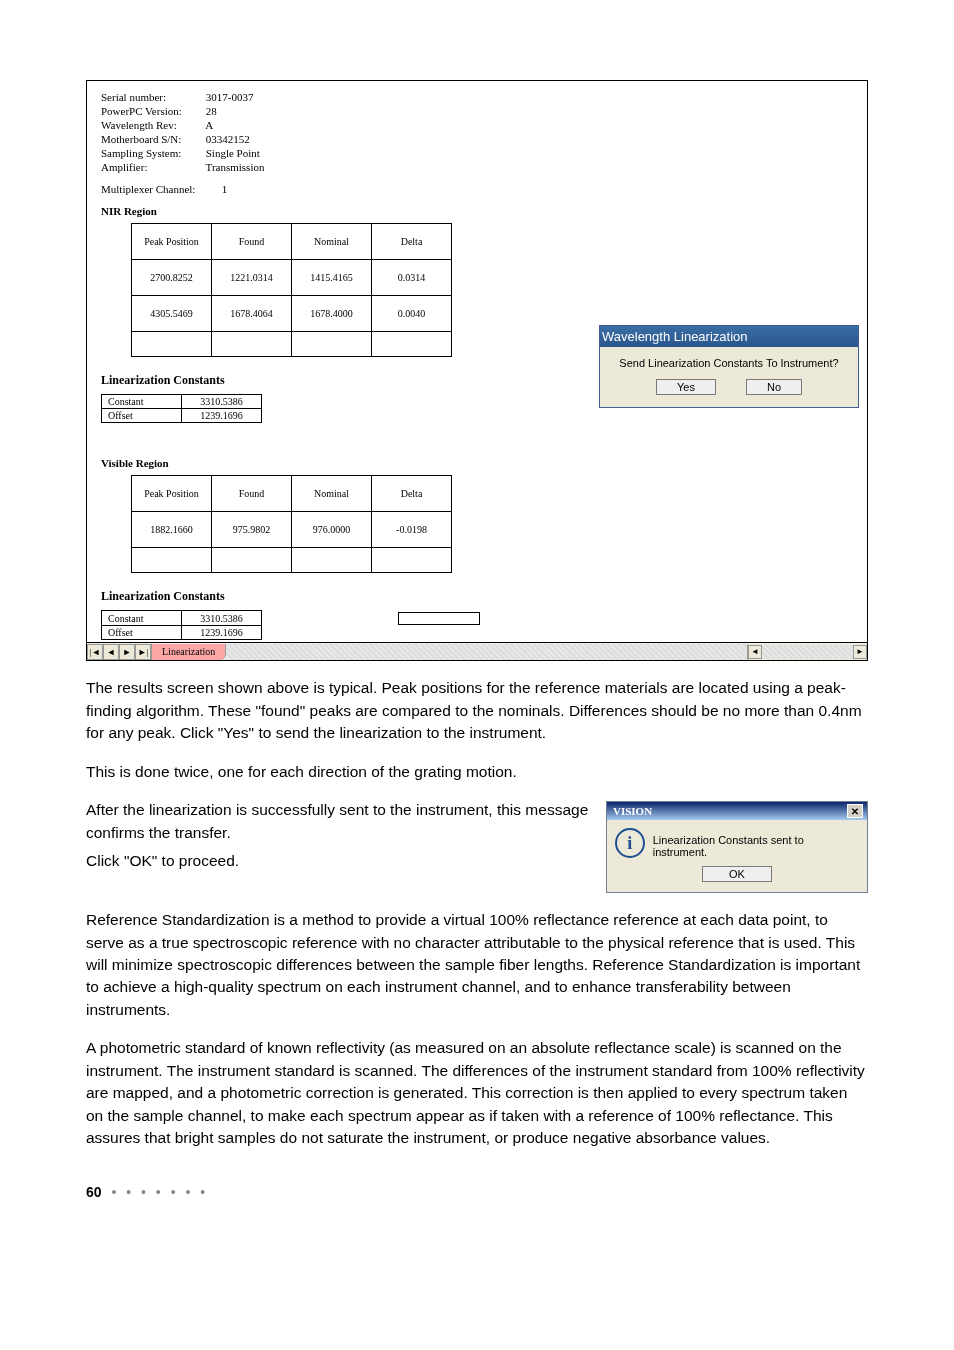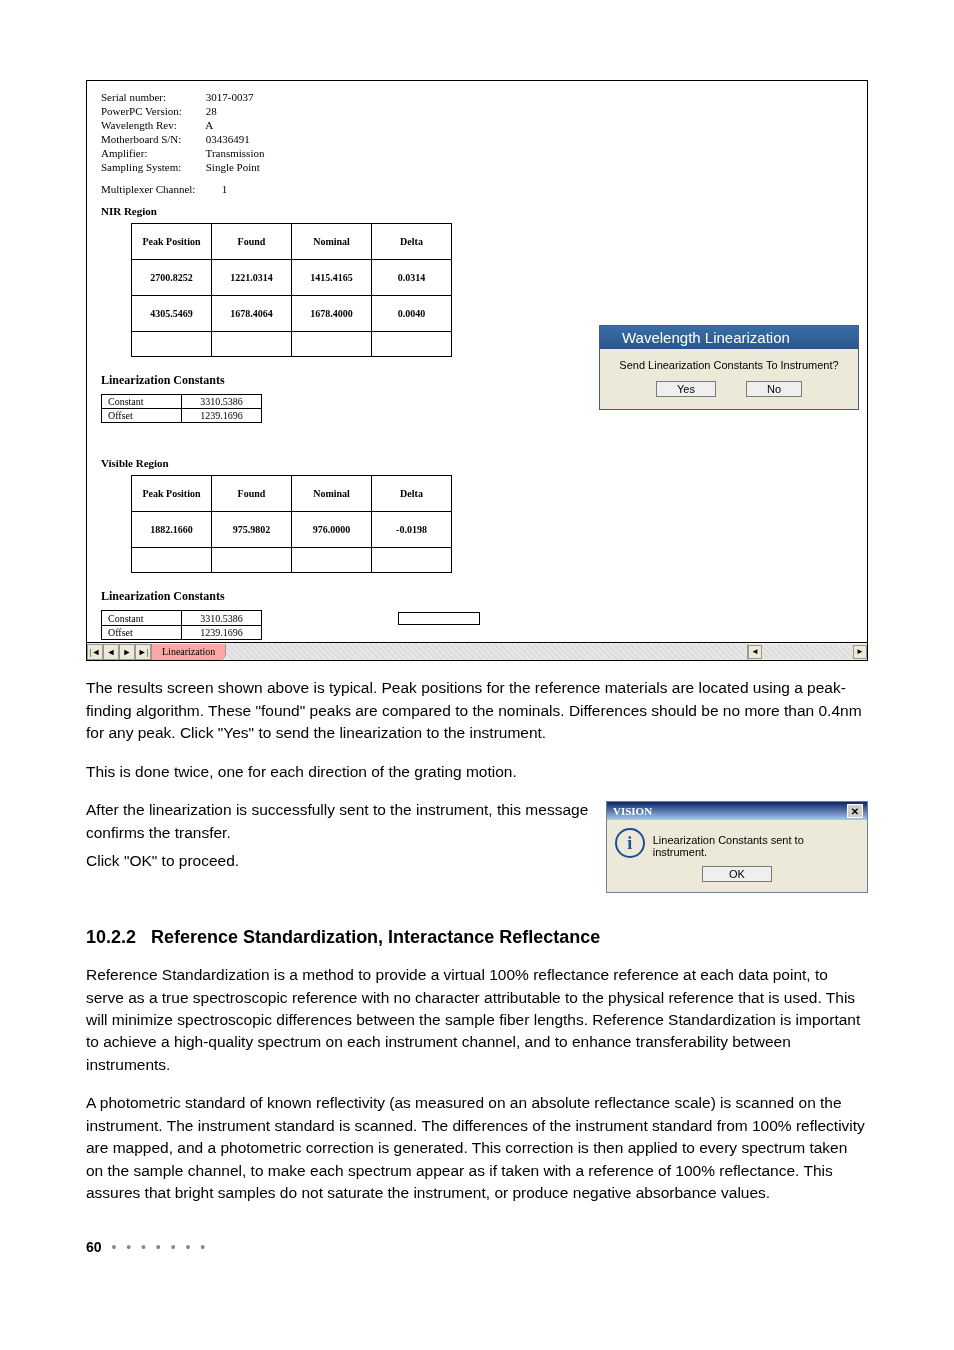--- a/index.html
+++ b/index.html
@@ -25,21 +25,21 @@
   .info-label { display: inline-block; width: 102px; }
   .section-title { font-weight: bold; margin: 10px 0 6px 0; font-size: 11px;}
   .tbl {
     border-collapse: collapse;
     margin: 4px 0 4px 30px;
     font-size: 10px;
   }
   .tbl td, .tbl th {
     border: 1px solid #000;
     padding: 12px 6px;
-    font-weight: bold;
+    font-weight: normal;
     text-align: center;
     min-width: 80px;
     height: 14px;
   }
   .tbl2 {
     border-collapse: collapse;
     font-size: 10px;
     margin-left: 0;
   }
   .tbl2 td {
@@ -56,22 +56,22 @@
     top: 244px;
     width: 260px;
     border: 1px solid #405c90;
     background: #ece9d8;
     font-family: Tahoma, sans-serif;
     font-size: 11px;
   }
   .wl-dialog .title {
     background: linear-gradient(#3a6ea5,#2a568c);
     color: #fff;
-    padding: 3px 22px;
-    font-size: 15px;
+    padding: 3px 2px;
+    font-size: 13px;
   }
   .wl-dialog .body {
     padding: 10px 10px 12px 10px;
     text-align: center;
   }
   .wl-dialog .btns { margin-top: 10px; display:flex; justify-content:center; gap:30px;}
   .win-btn {
     border: 1px solid #7a7a7a;
     background: #efefef;
     padding: 1px 20px;
@@ -180,29 +180,29 @@
     <div class="info-line">
       <span class="info-label">PowerPC Version:</span>
       <span>28</span>
     </div>
     <div class="info-line">
       <span class="info-label">Wavelength Rev:</span>
       <span>A</span>
     </div>
     <div class="info-line">
       <span class="info-label">Motherboard S/N:</span>
-      <span>03436491</span>
+      <span>03342152</span>
+    </div>
+    <div class="info-line">
+      <span class="info-label">Sampling System:</span>
+      <span>Single Point</span>
     </div>
     <div class="info-line">
       <span class="info-label">Amplifier:</span>
       <span>Transmission</span>
-    </div>
-    <div class="info-line">
-      <span class="info-label">Sampling System:</span>
-      <span>Single Point</span>
     </div>
     <div style="height:8px"></div>
     <div class="info-line">
       <span class="info-label" style="width:118px">Multiplexer Channel:</span>
       <span>1</span>
     </div>
 
     <div class="section-title">NIR Region</div>
     <table class="tbl">
       <tbody>
@@ -331,24 +331,20 @@
       </div>
       <div class="btnrow">
         <button class="win-btn" style="padding:1px 26px">OK</button>
       </div>
     </div>
 
     <p class="body-text" style="margin-bottom:6px">After the linearization is successfully sent to the instrument, this message confirms the transfer.</p>
     <p class="body-text" style="margin-top:6px">Click "OK" to proceed.</p>
   </div>
 
-  <h3 class="section-heading">
-    <span>10.2.2</span>&nbsp;&nbsp;
-    <span>Reference Standardization, Interactance Reflectance</span>
-  </h3>
 
   <p class="body-text">Reference Standardization is a method to provide a virtual 100% reflectance reference at each data point, to serve as a true spectroscopic reference with no character attributable to the physical reference that is used. This will minimize spectroscopic differences between the sample fiber lengths. Reference Standardization is important to achieve a high-quality spectrum on each instrument channel, and to enhance transferability between instruments.</p>
   <p class="body-text">A photometric standard of known reflectivity (as measured on an absolute reflectance scale) is scanned on the instrument. The instrument standard is scanned. The differences of the instrument standard from 100% reflectivity are mapped, and a photometric correction is generated. This correction is then applied to every spectrum taken on the sample channel, to make each spectrum appear as if taken with a reference of 100% reflectance. This assures that bright samples do not saturate the instrument, or produce negative absorbance values.</p>
 
   <div class="page-footer">
     <span class="page-num">60</span>
     <span class="dots">• • • • • • •</span>
   </div>
 
 </div>

